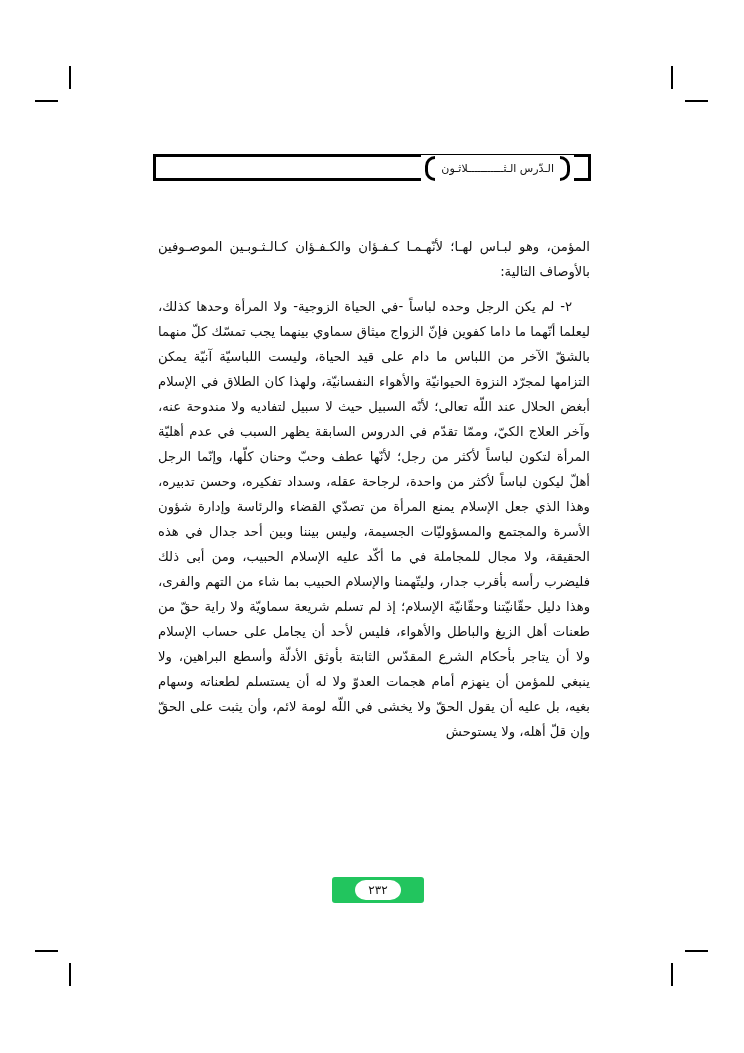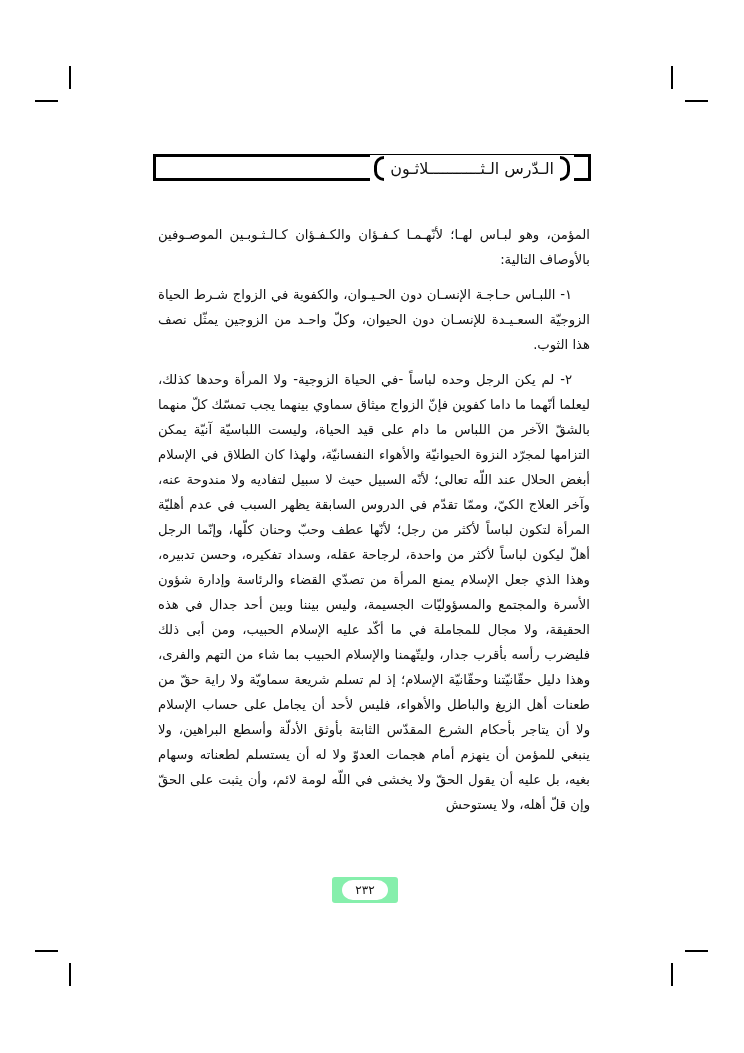--- a/index.html
+++ b/index.html
@@ -9,30 +9,30 @@
   .crop.v { width:2px; height:23px; }
   .crop.h { width:23px; height:2px; }
 
   .header-box { position:absolute; left:153px; top:154px; width:438px; height:27px;
                 border:3px solid #000; box-sizing:border-box; }
   .header-label { position:absolute; top:-2px; right:14px; height:27px;
                   display:flex; align-items:center; background:#fff; padding:0 4px; }
   .bracket { width:10px; height:25px; border:3px solid #000; box-sizing:border-box; }
   .bracket.right { border-left:none; border-radius:0 14px 14px 0; }
   .bracket.left { border-right:none; border-radius:14px 0 0 14px; }
-  .header-text { font-size:16px; padding:0 6px; letter-spacing:0.5px; direction:rtl; white-space:nowrap;text-align:right; }
+  .header-text { font-size:11px; padding:0 6px; letter-spacing:0.5px; direction:rtl; white-space:nowrap;text-align:right; }
 
-  .body-text { position:absolute; left:158px; top:222px; width:432px;
+  .body-text { position:absolute; left:158px; top:234px; width:432px;
                direction:rtl; text-align:justify; font-size:13.2px; line-height:25px; }
   .body-text p { margin:0 0 10px 0; }
   .body-text p.indent { text-indent:18px; }
   .body-text p.no-gap { margin-bottom:16px; }
 
-  .page-num { position:absolute; left:332px; top:877px; width:66px; height:26px;
-              background:#86efac; border-radius:3px; display:flex; align-items:center; justify-content:center; }
+  .page-num { position:absolute; left:332px; top:877px; width:92px; height:26px;
+              background:#22c55e; border-radius:3px; display:flex; align-items:center; justify-content:center; }
   .page-num-inner { background:#fff; border-radius:13px/12px; width:46px; height:20px;
                     display:flex; align-items:center; justify-content:center; font-size:12px; direction:rtl; }
 </style>
 </head>
 <body>
 
 <div class="crop v" style="left:69px;top:66px;"></div>
 <div class="crop h" style="left:35px;top:100px;"></div>
 <div class="crop v" style="left:671px;top:66px;"></div>
 <div class="crop h" style="left:685px;top:100px;"></div>
@@ -44,21 +44,20 @@
 <div class="header-box">
   <div class="header-label">
     <span class="bracket left"></span>
     <span class="header-text">الـدّرس الـثـــــــــــلاثـون</span>
     <span class="bracket right"></span>
   </div>
 </div>
 
 <div class="body-text">
   <p>المؤمن، وهو لبـاس لهـا؛ لأنّهـمـا كـفـؤان والكـفـؤان كـالـثـوبـين الموصـوفين بالأوصاف التالية:</p>
-  <p class="indent">١- اللبـاس حـاجـة الإنسـان دون الحـيـوان، والكفوية في الزواج شـرط الحياة الزوجيّة السعـيـدة للإنسـان دون الحيوان، وكلّ واحـد من الزوجين يمثّل نصف هذا الثوب.</p>
   <p class="indent no-gap">٢- لم يكن الرجل وحده لباساً -في الحياة الزوجية- ولا المرأة وحدها كذلك، ليعلما أنّهما ما داما كفوين فإنّ الزواج ميثاق سماوي بينهما يجب تمسّك كلّ منهما بالشقّ الآخر من اللباس ما دام على قيد الحياة، وليست اللباسيّة آنيّة يمكن التزامها لمجرّد النزوة الحيوانيّة والأهواء النفسانيّة، ولهذا كان الطلاق في الإسلام أبغض الحلال عند اللّه تعالى؛ لأنّه السبيل حيث لا سبيل لتفاديه ولا مندوحة عنه، وآخر العلاج الكيّ، وممّا تقدّم في الدروس السابقة يظهر السبب في عدم أهليّة المرأة لتكون لباساً لأكثر من رجل؛ لأنّها عطف وحبّ وحنان كلّها، وإنّما الرجل أهلّ ليكون لباساً لأكثر من واحدة، لرجاحة عقله، وسداد تفكيره، وحسن تدبيره، وهذا الذي جعل الإسلام يمنع المرأة من تصدّي القضاء والرئاسة وإدارة شؤون الأسرة والمجتمع والمسؤوليّات الجسيمة، وليس بيننا وبين أحد جدال في هذه الحقيقة، ولا مجال للمجاملة في ما أكّد عليه الإسلام الحبيب، ومن أبى ذلك فليضرب رأسه بأقرب جدار، وليتّهمنا والإسلام الحبيب بما شاء من التهم والفرى، وهذا دليل حقّانيّتنا وحقّانيّة الإسلام؛ إذ لم تسلم شريعة سماويّة ولا راية حقّ من طعنات أهل الزيغ والباطل والأهواء، فليس لأحد أن يجامل على حساب الإسلام ولا أن يتاجر بأحكام الشرع المقدّس الثابتة بأوثق الأدلّة وأسطع البراهين، ولا ينبغي للمؤمن أن ينهزم أمام هجمات العدوّ ولا له أن يستسلم لطعناته وسهام بغيه، بل عليه أن يقول الحقّ ولا يخشى في اللّه لومة لائم، وأن يثبت على الحقّ وإن قلّ أهله، ولا يستوحش</p>
 </div>
 
 <div class="page-num">
   <div class="page-num-inner">
     <span>٢٣٢</span>
   </div>
 </div>
 
 </body></html>

